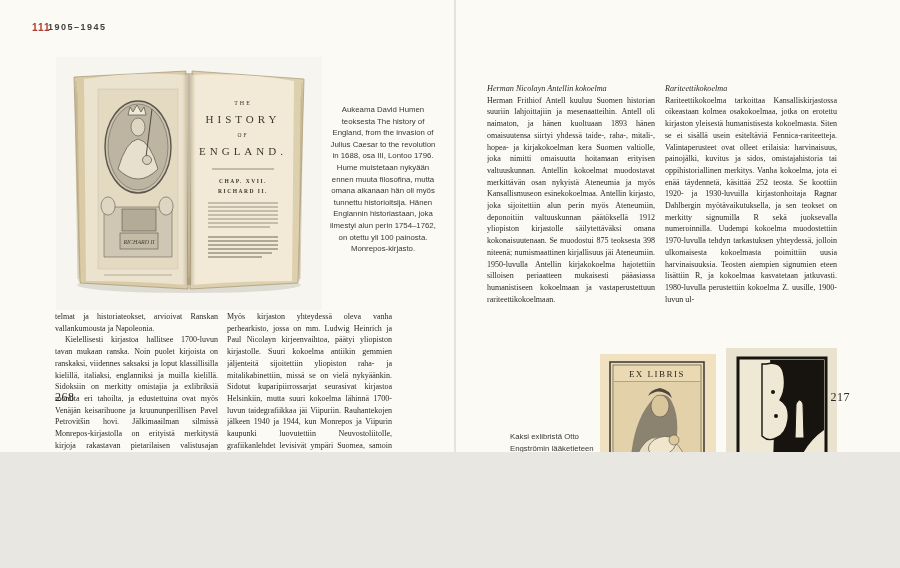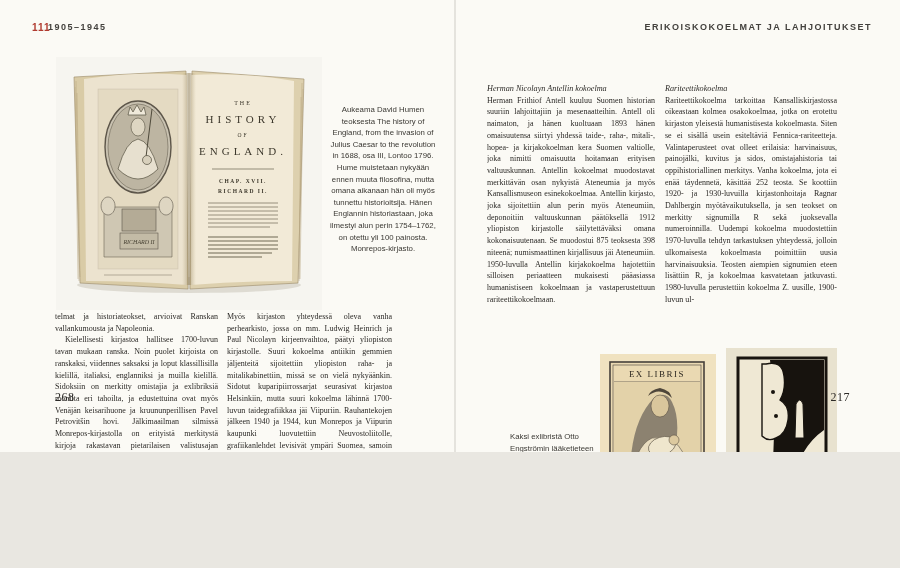--- a/index.html
+++ b/index.html
@@ -37,21 +37,20 @@
   .pg-r{right:50px;text-align:right;}
   svg text{font-family:"Liberation Serif",serif;}
 </style>
 </head>
 <body>
 
 <div class="spread">
 
   <div class="hdr-num">111</div>
   <div class="hdr-years">1905–1945</div>
-  <div class="hdr-section">ERIKOISKOKOELMAT JA LAHJOITUKSET</div>
 
   <div class="gutter"></div>
 
   <svg class="photo" viewBox="0 0 266 253">
     <rect x="0" y="0" width="266" height="253" fill="#f6f5f0"></rect>
     <ellipse cx="133" cy="228" rx="112" ry="8" fill="#dedbd2"></ellipse>
 
     <path d="M18,20 L24,226 L132,232 L130,14 Z" fill="#d9cba6" stroke="#9a8a68" stroke-width="0.6"></path>
     <path d="M248,22 L242,226 L134,232 L136,14 Z" fill="#ddd0ae" stroke="#9a8a68" stroke-width="0.6"></path>
     <path d="M20,24 l3,200 M19,30 l3,192 M21,36 l3,184" stroke="#b7a57e" stroke-width="0.5" fill="none"></path>

